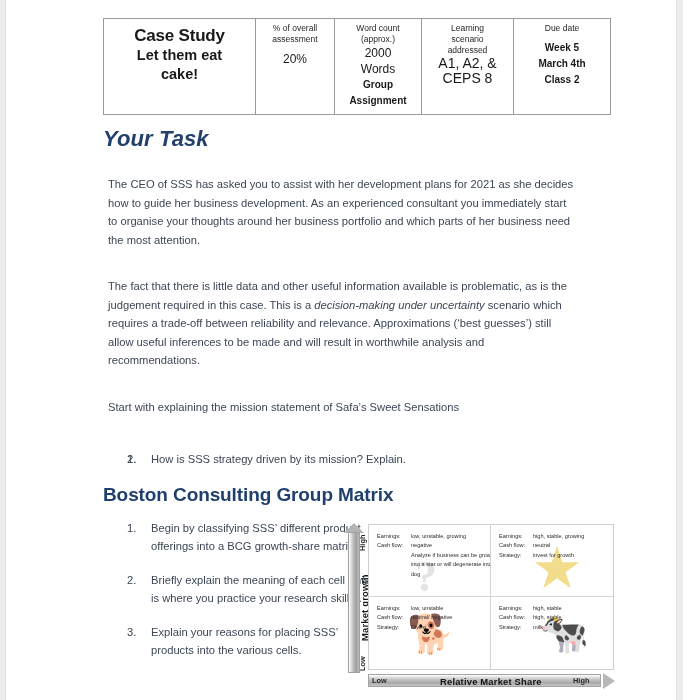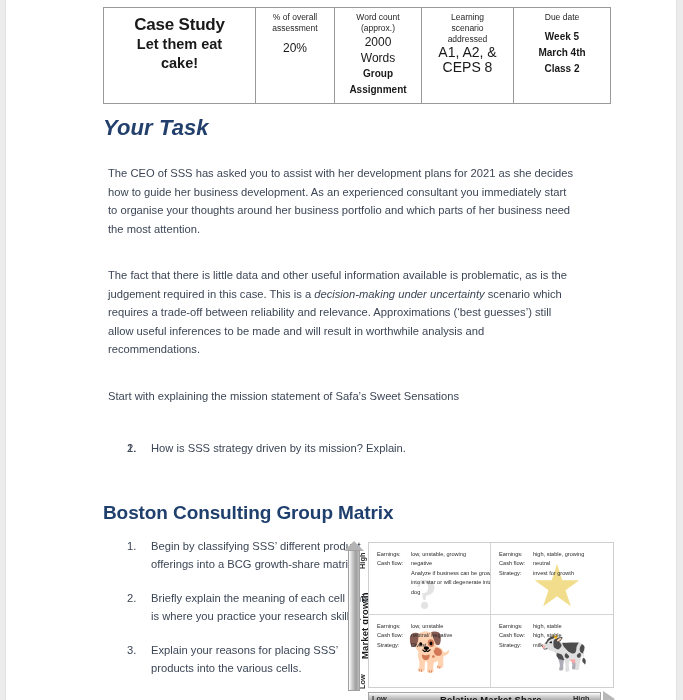--- a/index.html
+++ b/index.html
@@ -42,21 +42,21 @@
     position: absolute;
     left: 103px;
     top: 0px;
     width: 478px;
   }
 
   
   table.assessment-table {
     border-collapse: collapse;
     width: 477px;
-    margin-top: 7px;
+    margin-top: 18px;
     table-layout: fixed;
   }
   table.assessment-table td {
     border: 1px solid #9a9a9a;
     vertical-align: top;
     padding: 4px 3px 5px 3px;
     text-align: center;
     color: #191919;
   }
   td.c-title   { width: 145px; vertical-align: middle; padding-bottom: 8px;}
@@ -110,21 +110,21 @@
     font-weight: bold;
     color: #22406b;
     margin: 11px 0 0 0;
     line-height: 26px;
     letter-spacing: 0.1px;
   }
   h2.bcg-head {
     font-size: 19px;
     font-weight: bold;
     color: #1f3f6d;
-    margin: 33px 0 0 0;
+    margin: 4px 0 0 0;
     line-height: 24px;
     letter-spacing: -0.1px;
   }
 
   
   p.body {
     font-size: 11.2px;
     line-height: 18.5px;
     color: #3c4656;
     margin: 5px;

